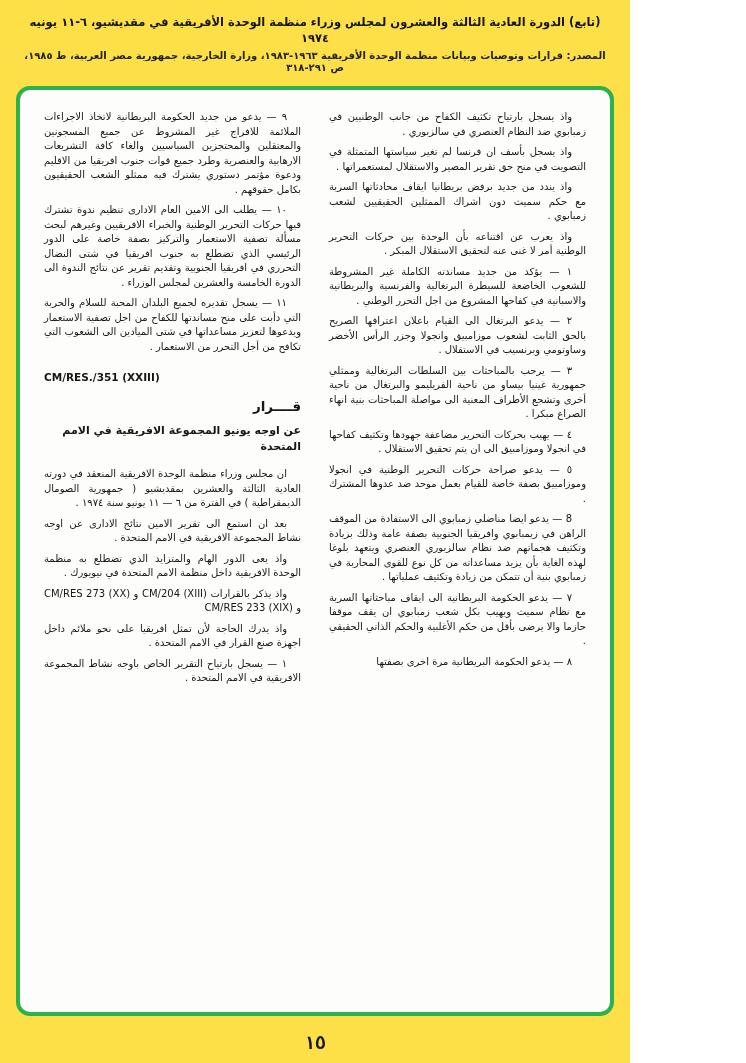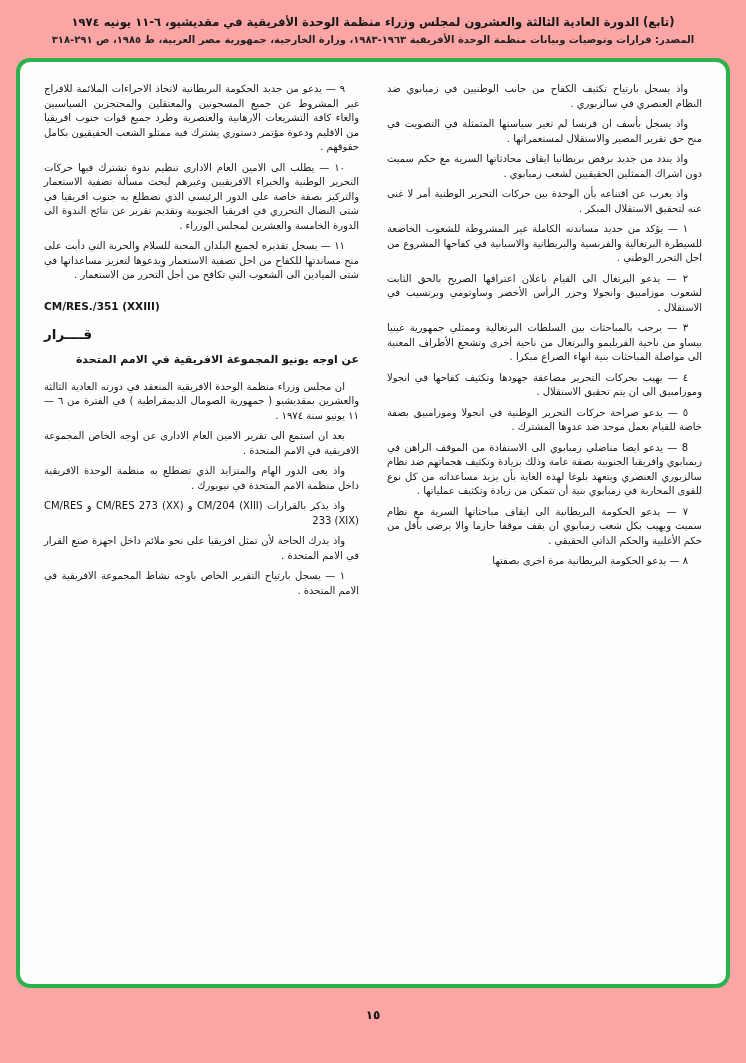--- a/index.html
+++ b/index.html
@@ -4,21 +4,21 @@
 <style>
   * { margin:0; padding:0; box-sizing:border-box; }
   html,body { background:#ffffff; }
   body {
     width:746px; height:1063px;
     font-family:"DejaVu Sans", sans-serif;
     color:#161616;
     position:relative;
     overflow:hidden;
   }
-  .page { width:746px; height:1063px; padding:14px 16px 0 16px; background:#fca5a5; }
+  .page { width:630px; height:1063px; padding:14px 16px 0 16px; background:#fde047; }
 
   .header { direction:rtl; text-align:center; }
   .header-line1 { font-size:11.5px; font-weight:bold; line-height:16px; }
   .header-line2 { font-size:10px; font-weight:bold; line-height:12px; margin-top:4px; color:#222; }
 
   .green-box {
     margin-top:12px;
     border:4px solid #2bb24c;
     border-radius:14px;
     height:930px;
@@ -29,30 +29,30 @@
   .columns { direction:rtl; display:flex; gap:28px; height:100%; }
   .col { flex:1; min-width:0; text-align:justify; font-size:10px; line-height:14.5px; }
   p.para { margin-bottom:6px; text-indent:14px; }
 
   .reference {
     direction:ltr; text-align:left;
     font-weight:bold; font-size:10.5px;
     margin:16px 0 14px 0; text-indent:0;
   }
   .res-title {
-    text-align:left; font-weight:bold; font-size:13.5px;
+    text-align:right; font-weight:bold; font-size:13.5px;
     letter-spacing:1px; margin:4px 0 10px 0;
   }
   .res-subtitle {
     font-weight:bold; font-size:11px; line-height:16px;
     margin:0 0 12px 0; text-align:right;
   }
 
   .footer { text-align:center; margin-top:16px; }
-  .footer span { font-size:12px; font-weight:bold; }
+  .footer span { font-size:18px; font-weight:bold;font-family:Liberation Mono, monospace; }
 </style>
 </head>
 <body>
 
 <div class="page">
 
   <div class="header">
     <div class="header-line1">(تابع) الدورة العادية الثالثة والعشرون لمجلس وزراء منظمة الوحدة الأفريقية في مقديشيو، ٦-١١ يونيه ١٩٧٤</div>
     <div class="header-line2">المصدر: قرارات وتوصيات وبيانات منظمة الوحدة الأفريقية ١٩٦٣-١٩٨٣، وزارة الخارجية، جمهورية مصر العربية، ط ١٩٨٥، ص ٢٩١-٣١٨</div>
   </div>
@@ -78,21 +78,21 @@
       <div class="col">
         <p class="para">٩ — يدعو من جديد الحكومة البريطانية لاتخاذ الاجراءات الملائمة للافراج غير المشروط عن جميع المسجونين والمعتقلين والمحتجزين السياسيين والغاء كافة التشريعات الارهابية والعنصرية وطرد جميع قوات جنوب افريقيا من الاقليم ودعوة مؤتمر دستوري يشترك فيه ممثلو الشعب الحقيقيون بكامل حقوقهم .</p>
         <p class="para">١٠ — يطلب الى الامين العام الادارى تنظيم ندوة تشترك فيها حركات التحرير الوطنية والخبراء الافريقيين وغيرهم لبحث مسألة تصفية الاستعمار والتركيز بصفة خاصة على الدور الرئيسي الذي تضطلع به جنوب افريقيا في شتى النضال التحرري في افريقيا الجنوبية وتقديم تقرير عن نتائج الندوة الى الدورة الخامسة والعشرين لمجلس الوزراء .</p>
         <p class="para">١١ — يسجل تقديره لجميع البلدان المحبة للسلام والحرية التي دأبت على منح مساندتها للكفاح من اجل تصفية الاستعمار ويدعوها لتعزيز مساعداتها في شتى الميادين الى الشعوب التي تكافح من أجل التحرر من الاستعمار .</p>
 
         <div class="reference">CM/RES./351 (XXIII)</div>
         <h2 class="res-title">قــــرار</h2>
         <h3 class="res-subtitle">عن اوجه يونيو المجموعة الافريقية في الامم المتحدة</h3>
 
         <p class="para">ان مجلس وزراء منظمة الوحدة الافريقية المنعقد في دورته العادية الثالثة والعشرين بمقديشيو ( جمهورية الصومال الديمقراطية ) في الفترة من ٦ — ١١ يونيو سنة ١٩٧٤ .</p>
-        <p class="para">بعد ان استمع الى تقرير الامين العام الادارى عن اوجه الخاص المجموعة الافريقية في الامم المتحدة .</p>
+        <p class="para">بعد ان استمع الى تقرير الامين نتائج الادارى عن اوجه نشاط المجموعة الافريقية في الامم المتحدة .</p>
         <p class="para">واذ يعى الدور الهام والمتزايد الذي تضطلع به منظمة الوحدة الافريقية داخل منظمة الامم المتحدة في نيويورك .</p>
         <p class="para">واذ يذكر بالقرارات CM/204 (XIII) و CM/RES 273 (XX) و CM/RES 233 (XIX)</p>
         <p class="para">واذ يدرك الحاجة لأن تمثل افريقيا على نحو ملائم داخل اجهزة صنع القرار في الامم المتحدة .</p>
         <p class="para">١ — يسجل بارتياح التقرير الخاص باوجه نشاط المجموعة الافريقية في الامم المتحدة .</p>
       </div>
 
     </div>
   </div>
 
   <div class="footer">

